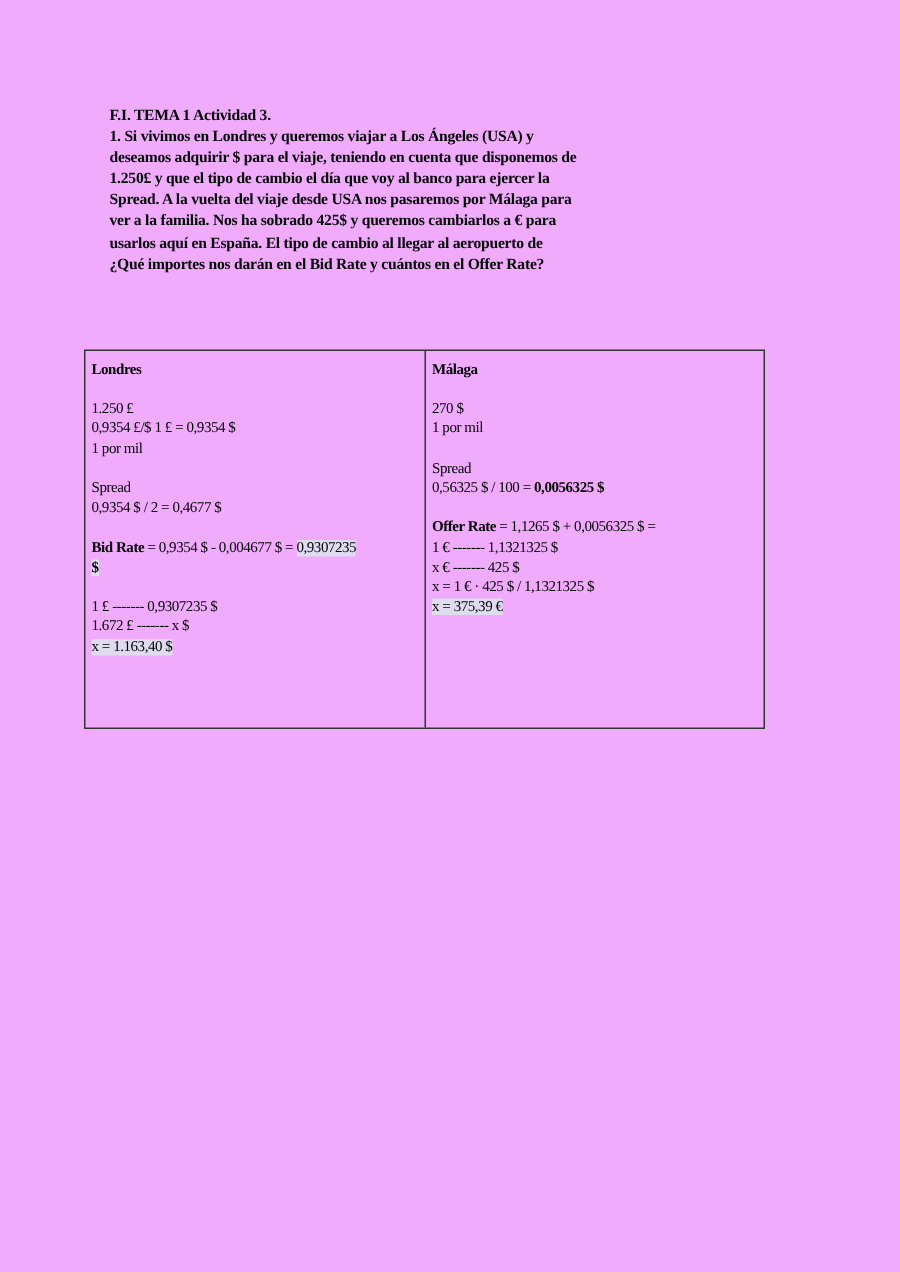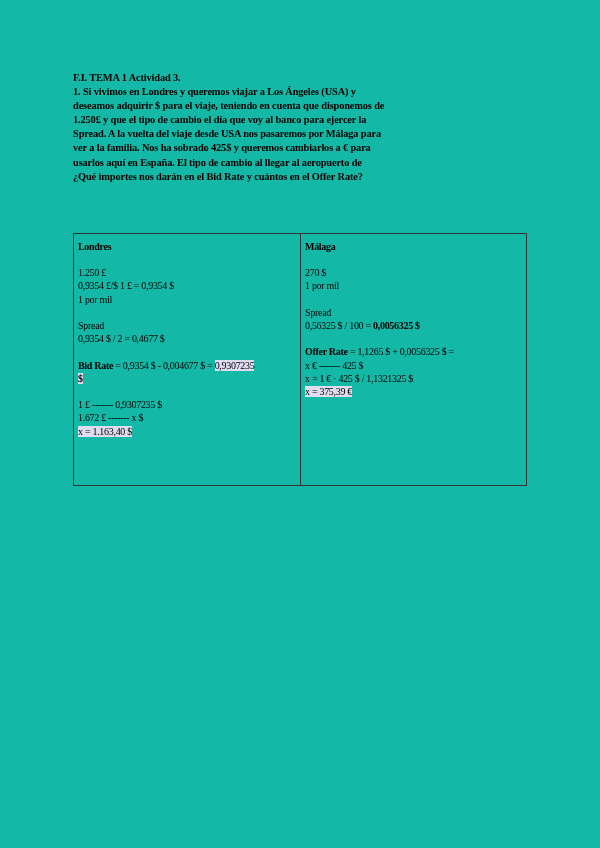--- a/index.html
+++ b/index.html
@@ -12,39 +12,39 @@
       height: 848px;
       position: relative;
       overflow: hidden;
       font-family: "Liberation Serif", "DejaVu Serif", serif;
       color: #000;
     }
     .page {
       position: absolute;
       left: 0; top: 0;
       width: 600px; height: 848px;
-      background: #14b8a6;
+      background: #f0abfc;
     }
     .heading {
       position: absolute;
       left: 73px;
       top: 71px;
       width: 360px;
       font-weight: bold;
       font-size: 10.4px;
       line-height: 14.1px;
       letter-spacing: -0.15px;
     }
     .heading p {
       margin: 0;
       white-space: nowrap;
     }
     .table {
       position: absolute;
-      left: 73px;
+      left: 56px;
       top: 233px;
       width: 454px;
       height: 253px;
       border: 1.5px solid #333;
       box-sizing: border-box;
       display: flex;
     }
     .col {
       box-sizing: border-box;
       padding: 6px 4px 0 4px;
@@ -111,19 +111,20 @@
 
     <div class="col right">
       <p class="title">Málaga</p>
       <p>270 $</p>
       <p>1 por mil</p>
       <div class="gap"></div>
       <p>Spread</p>
       <p><span>0,56325 $ / 100 = </span><span class="b">0,0056325 $</span></p>
       <div class="gap"></div>
       <p><span class="b">Offer Rate</span><span> = 1,1265 $ + 0,0056325 $ =</span></p>
+      <p>1 €     ------- 1,1321325 $</p>
       <p>x € ------- 425 $</p>
       <p>x = 1 € · 425 $ / 1,1321325 $</p>
       <p><span class="hl">x = 375,39 €</span></p>
     </div>
 
   </div>
 </div>
 
 </body></html>

